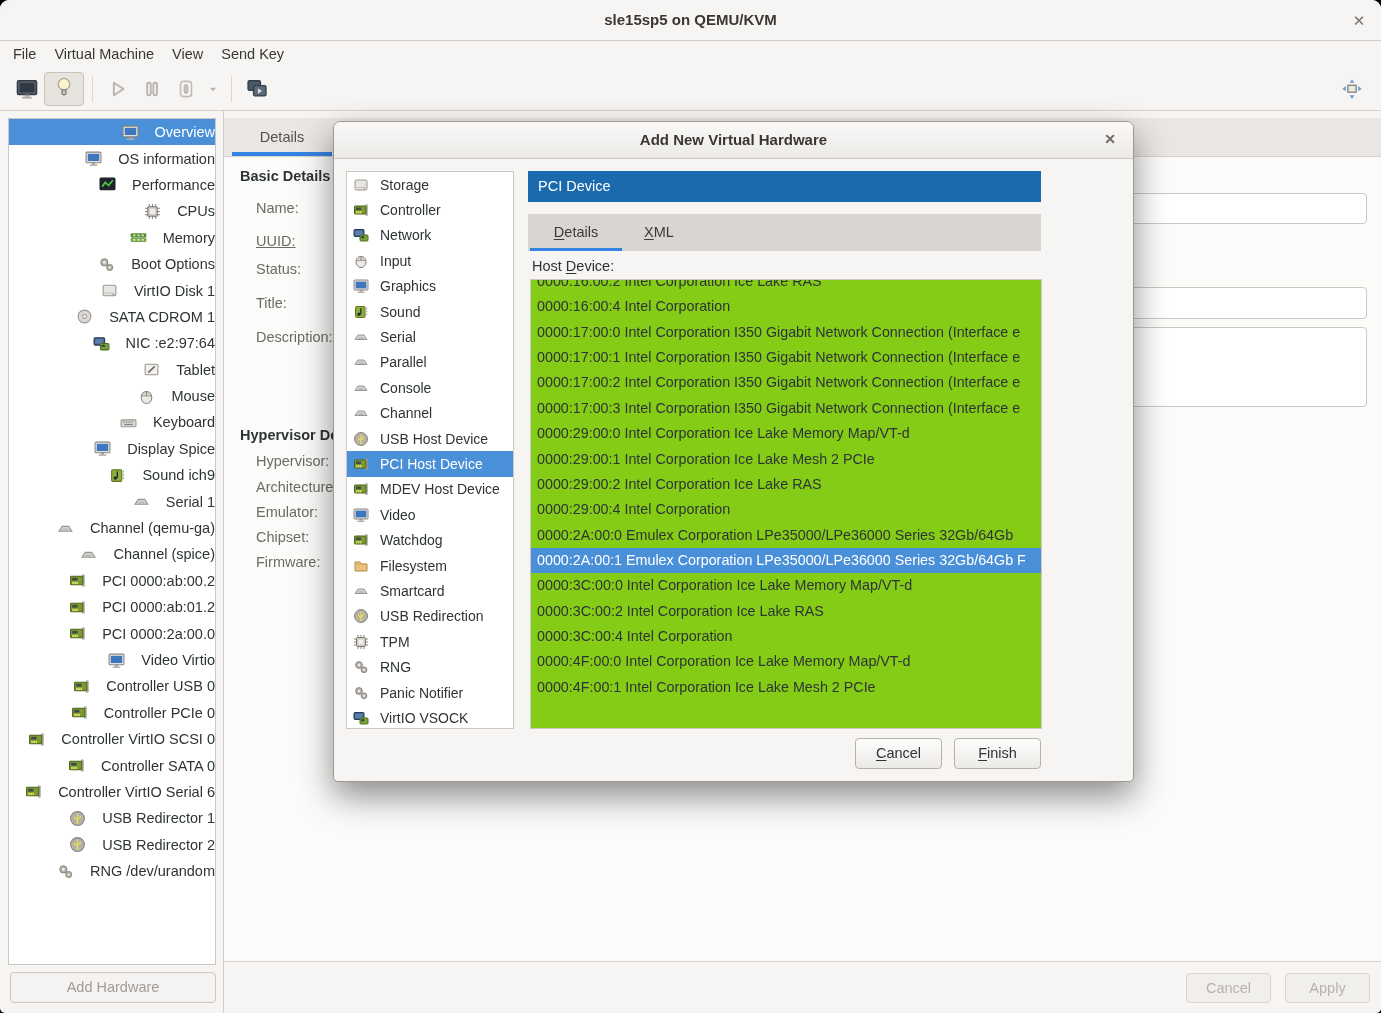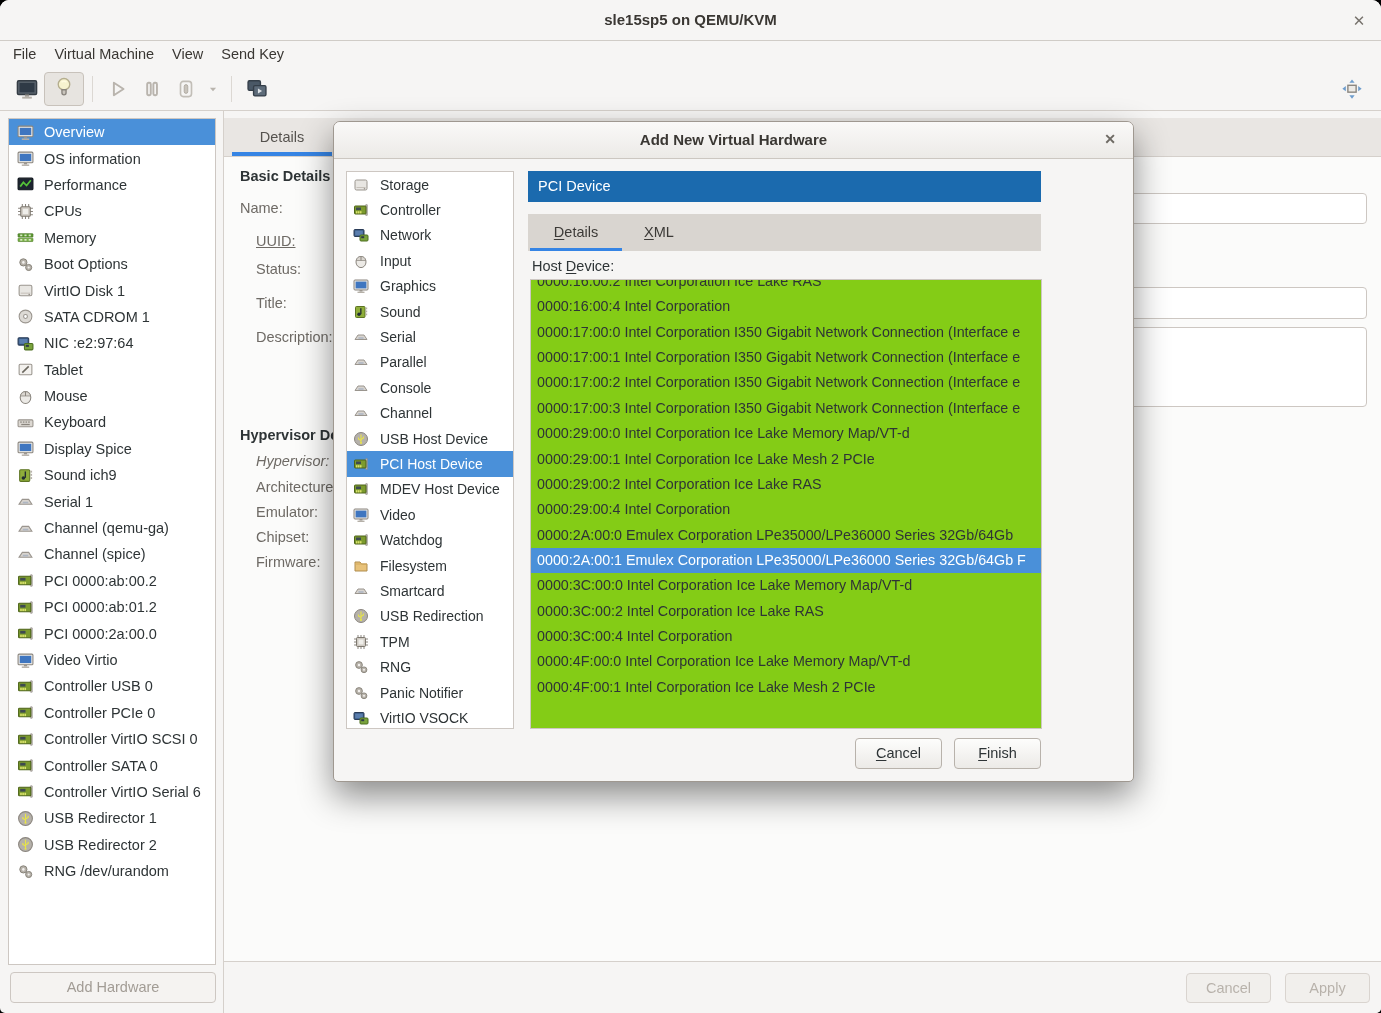--- a/index.html
+++ b/index.html
@@ -18,21 +18,21 @@
   .toolbar{position:absolute;left:0;right:0;top:67px;height:43px;border-bottom:1px solid var(--line);display:flex;align-items:center;padding-left:10px;}
   .tbtn{width:34px;height:30px;display:flex;align-items:center;justify-content:center;border-radius:4px;}
   .tbtn svg{width:22px;height:22px;}
   .tbtn.toggled{background:#e7e4e0;border:1px solid #c8c2bb;width:38px;height:32px;}
   .tsep{width:1px;height:26px;background:#dcd8d3;margin:0 8px;}
   .tcaret{width:20px;height:30px;display:flex;align-items:center;justify-content:center;}
   .tcaret svg{width:14px;height:14px;}
   .tright{margin-left:auto;margin-right:12px;}
   
   .sidebar{position:absolute;left:8px;top:118px;width:208px;height:847px;background:#fff;border:1px solid var(--bord);box-sizing:border-box;overflow:hidden;}
-  .srow{height:26.4px;display:flex;align-items:center;gap:10px;padding-left:8px;font-size:14.5px;white-space:nowrap;}
+  .srow{height:26.4px;display:flex;align-items:center;gap:16px;padding-left:8px;font-size:14.5px;white-space:nowrap;justify-content:flex-end;}
   .srow .ic{width:17px;height:17px;flex:0 0 17px;}
   .srow .ic svg{width:17px;height:17px;display:block;}
   .srow.sel{background:var(--sel);color:#fff;}
   .addhw{position:absolute;left:10px;top:972px;width:206px;height:31px;box-sizing:border-box;border:1px solid var(--bord);
     border-radius:4px;background:#f5f3f1;color:#a29c95;font-size:14.5px;text-align:center;line-height:29px;}
   .vdiv{position:absolute;left:223px;top:110px;bottom:0;width:1px;background:var(--line);}
   
   .main{position:absolute;left:224px;right:0;top:110px;bottom:0;}
   .mtabs{position:absolute;left:0;right:0;top:8px;height:38px;background:#e9e6e3;border-bottom:1px solid var(--line);}
   .mtab{position:absolute;left:8px;top:0;width:100px;height:38px;line-height:38px;text-align:center;font-size:14.5px;color:#55524e;}
@@ -529,27 +529,27 @@
 
   <div class="main">
     <div class="mtabs">
       <div class="mtab">
         <span>Details</span>
         <div class="u"></div>
       </div>
     </div>
     <div class="mbody">
       <div class="mhead" style="left:16px;top:11px;">Basic Details</div>
-      <div class="mlabel" style="left:16px;top:43px;">Name:</div>
+      <div class="mlabel" style="left:32px;top:43px;">Name:</div>
       <div class="mlabel" style="left:32px;top:76px;text-decoration:underline;">UUID:</div>
       <div class="mlabel" style="left:32px;top:104px;">Status:</div>
       <div class="mlabel" style="left:32px;top:138px;">Title:</div>
       <div class="mlabel" style="left:32px;top:172px;">Description:</div>
       <div class="mhead" style="left:16px;top:270px;">Hypervisor De</div>
-      <div class="mlabel" style="left:32px;top:296px;font-style:italic;">Hypervisor:</div>
+      <div class="mlabel" style="left:32px;top:296px;">Hypervisor:</div>
       <div class="mlabel" style="left:32px;top:322px;">Architecture</div>
       <div class="mlabel" style="left:32px;top:347px;">Emulator:</div>
       <div class="mlabel" style="left:32px;top:372px;">Chipset:</div>
       <div class="mlabel" style="left:32px;top:397px;">Firmware:</div>
       <div class="mfield" style="left:470px;top:36px;height:31px;"></div>
       <div class="mfield" style="left:470px;top:130px;height:32px;"></div>
       <div class="mfield" style="left:470px;top:170px;height:80px;"></div>
     </div>
     <div class="mbottom">
       <div class="dbtn" style="right:110px;">Cancel</div>

